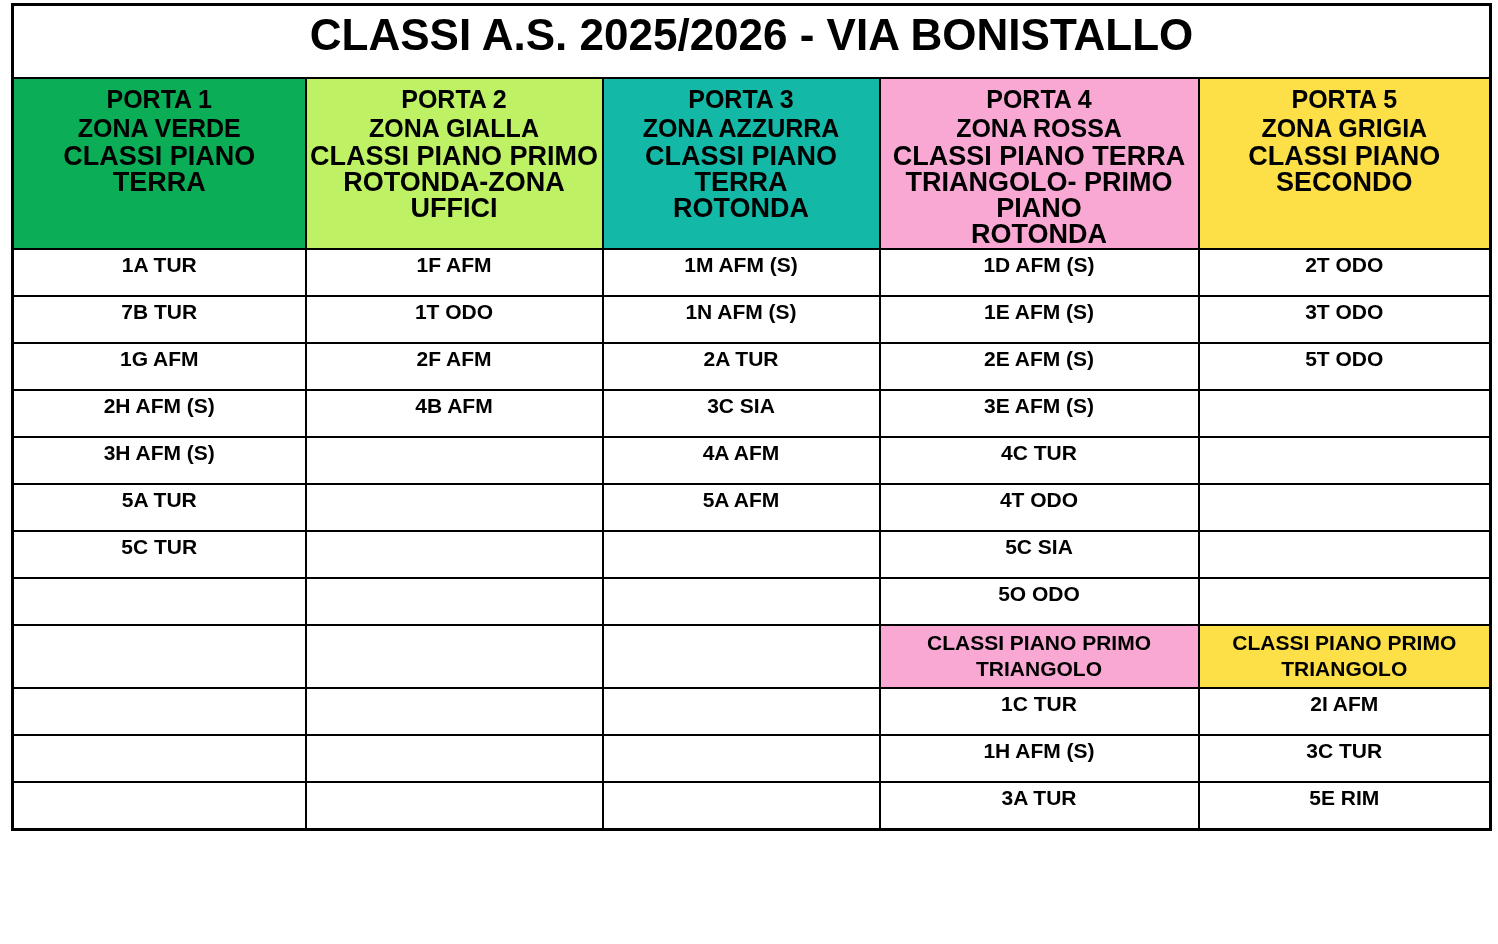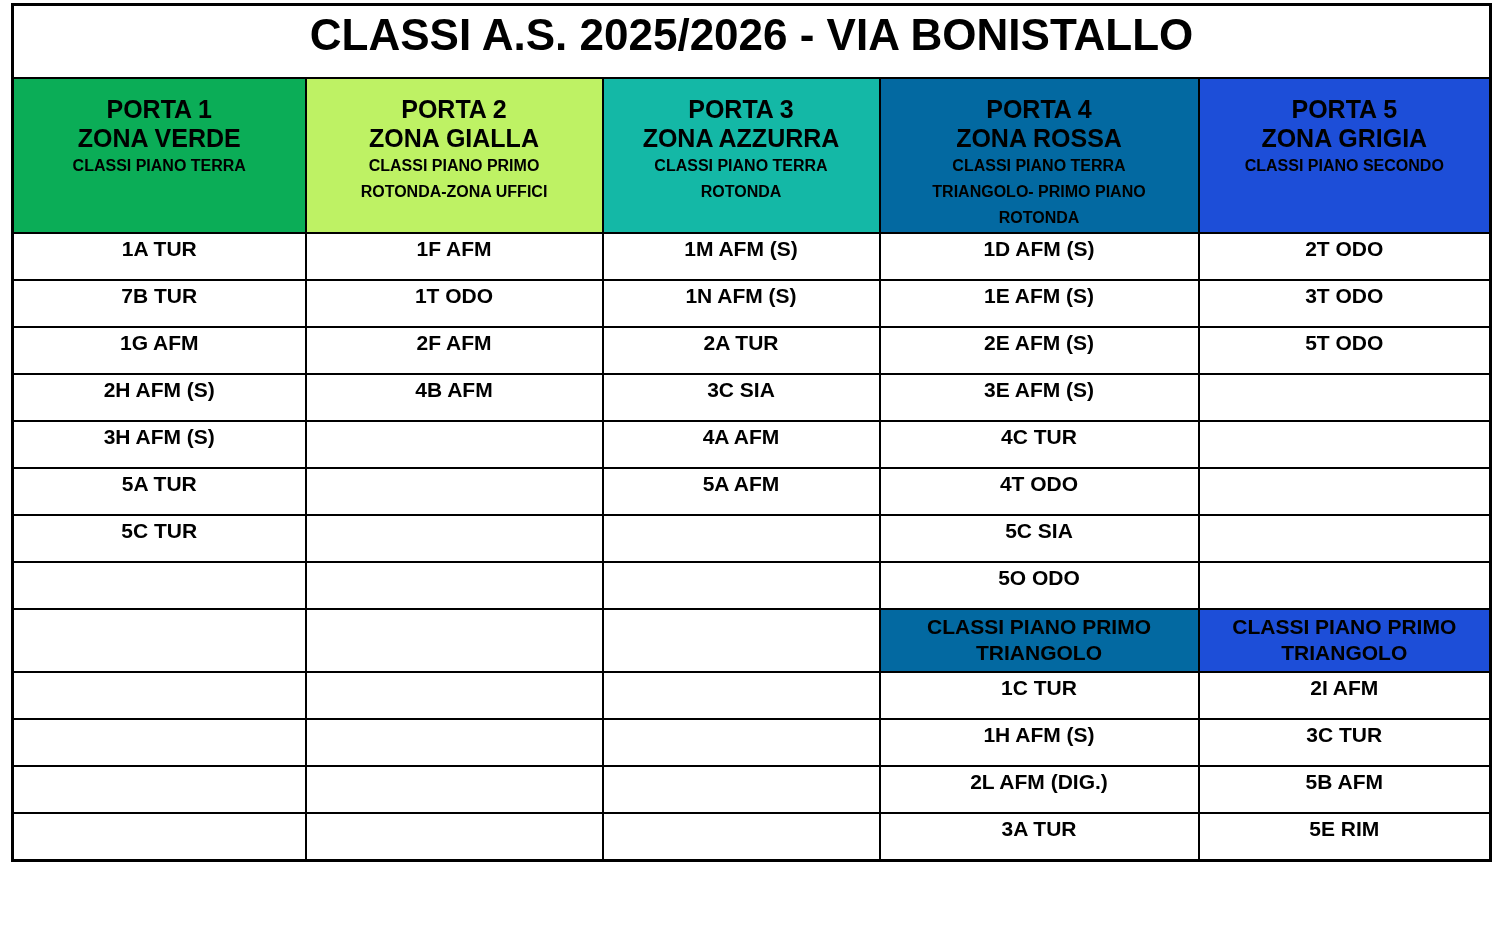--- a/index.html
+++ b/index.html
@@ -30,37 +30,37 @@
   td.title-cell {
     height: 66px;
     padding-top: 4px;
     font-size: 44px;
     line-height: 50px;
     letter-spacing: 0px;
     margin-left: 19px;
   }
   tr.header-row td {
     height: 126px;
-    padding-top: 16px;
+    padding-top: 6px;
   }
   .porta, .zona {
     font-size: 25px;
     line-height: 29px;
   }
   .desc {
-    font-size: 16px;
+    font-size: 27px;
     line-height: 26px;
     white-space: pre-line;
     text-align: center;
   }
   .col-green  { background: #0BAD57; }
   .col-yellow { background: #bef264; }
   .col-azure  { background: #14b8a6; }
-  .col-red    { background: #0369a1; }
-  .col-gray   { background: #1d4ed8; }
+  .col-red    { background: #f9a8d4; }
+  .col-gray   { background: #fde047; }
   tr.body-row td {
     height: 42px;
     padding-top: 2px;
     font-size: 21px;
     line-height: 26px;
   }
   tr.sub-row td {
     height: 56px;
     padding-top: 4px;
     font-size: 21px;
@@ -196,25 +196,18 @@
       <td></td>
       <td></td>
       <td></td>
       <td>1H AFM (S)</td>
       <td>3C TUR</td>
     </tr>
     <tr class="body-row">
       <td></td>
       <td></td>
       <td></td>
-      <td>2L AFM (DIG.)</td>
-      <td>5B AFM</td>
-    </tr>
-    <tr class="body-row">
-      <td></td>
-      <td></td>
-      <td></td>
       <td>3A TUR</td>
       <td>5E RIM</td>
     </tr>
   </tbody>
     </table>
 </div>
 
 </body></html>

